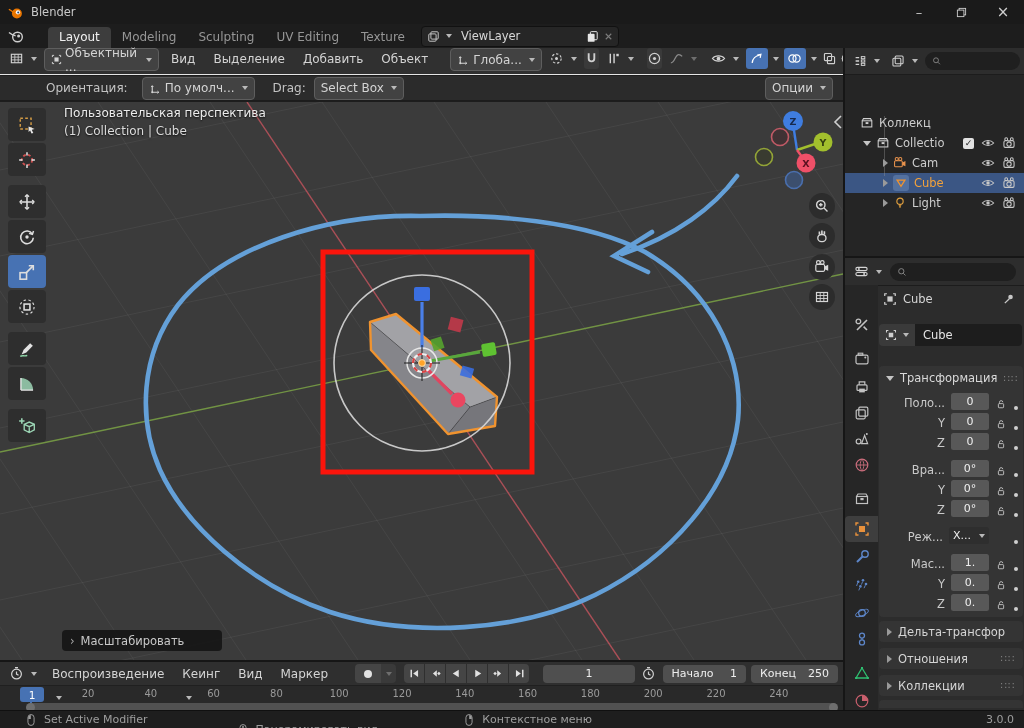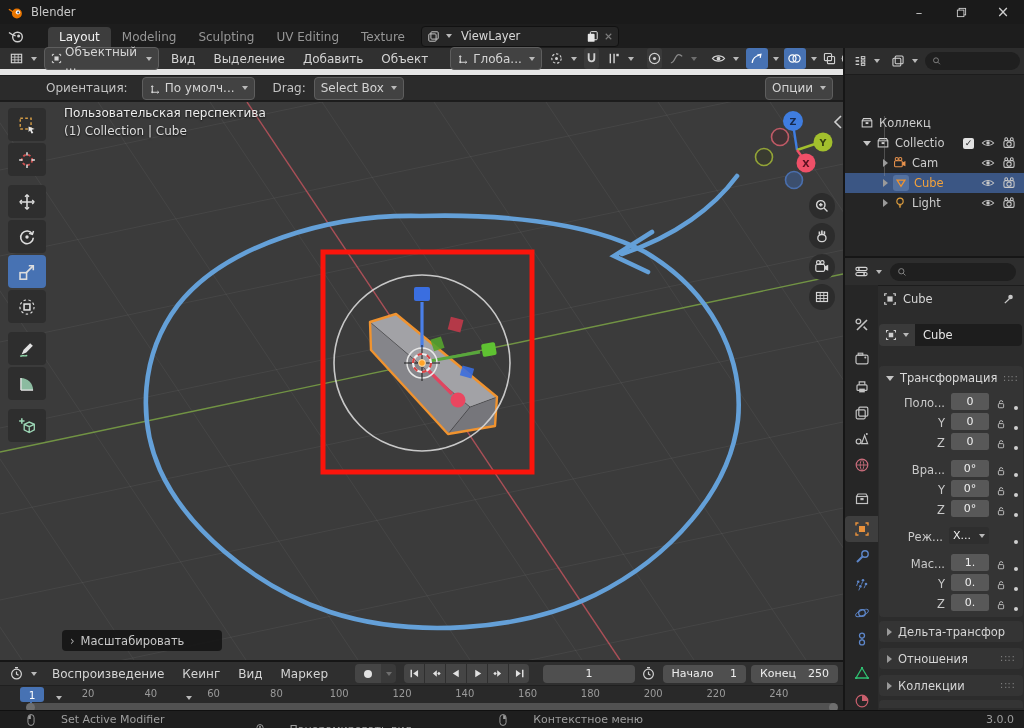--- a/index.html
+++ b/index.html
@@ -19,21 +19,21 @@
   .winbtn{width:42px;height:24px;display:flex;align-items:center;justify-content:center;color:#cfcfcf;font-size:13px;}
   
   .topbar{position:absolute;left:0;top:24px;width:1024px;height:24px;background:#1d1d1d;border-bottom:1px solid #101010;display:flex;align-items:center;}
   .menu-item{padding:0 9px;height:22px;line-height:22px;color:#d4d4d4;font-size:12px;border-radius:4px;}
   .ws-tab{padding:0 11px;height:21px;line-height:21px;color:#969696;font-size:12px;border-radius:4px 4px 0 0;margin-top:3px;}
   .ws-tab.active{background:#3d3d3d;color:#f0f0f0;}
   .idwidget{height:19px;background:#262626;border:1px solid #111;border-radius:4px;display:flex;align-items:center;color:#d8d8d8;}
   .idwidget .sect{display:flex;align-items:center;padding:0 5px;height:100%;}
   .idwidget .name{flex:1;font-size:11.5px;padding-left:4px;}
   
-  .vp-header{position:absolute;left:0;top:48px;width:843px;height:27px;background:#303030;display:flex;align-items:center;gap:3px;padding:0 5px;box-sizing:border-box;border-bottom:6px solid #e5e5e5;}
+  .vp-header{position:absolute;left:0;top:48px;width:843px;height:27px;background:#303030;display:flex;align-items:flex-start;gap:3px;padding:0 5px;box-sizing:border-box;border-bottom:1px solid #e5e5e5;}
   .tool-settings{position:absolute;left:0;top:76px;width:843px;height:25px;background:#2b2b2b;display:flex;align-items:center;border-bottom:1px solid #1c1c1c;box-sizing:border-box;}
   .hbtn{height:21px;display:flex;align-items:center;padding:0 4px;border-radius:4px;color:#d4d4d4;gap:3px;}
   .hbtn.bord{background:#424242;border:1px solid #5e5e5e;padding:0 6px;}
   .ibx{width:22px;height:21px;display:flex;align-items:center;justify-content:center;border-radius:3px;color:#cfcfcf;}
   .ibx.blue{background:#4772b3;color:#fff;}
   .chevbx{width:13px;height:21px;display:flex;align-items:center;justify-content:center;}
   .lbl{color:#c3c3c3;font-size:12px;}
   .searchpill{height:18px;background:#1f1f1f;border-radius:9px;display:flex;align-items:center;padding:0 7px;gap:4px;flex:1;color:#8e8e8e;}
   .searchpill input{background:transparent;border:none;outline:none;color:#ddd;font-size:11px;width:100%;font-family:"DejaVu Sans",sans-serif;}
   
@@ -90,21 +90,21 @@
   .tfield.range{justify-content:space-between;padding:0 9px;box-sizing:border-box;}
   .ruler{position:absolute;left:0;top:24px;width:843px;height:26px;overflow:hidden;}
   .rnum{position:absolute;top:2px;transform:translateX(-50%);color:#9a9a9a;font-size:10px;}
   .cfmarker{position:absolute;left:20px;top:1px;width:24px;height:15px;background:#4772b3;border-radius:3px;color:#fff;font-size:10.5px;display:flex;align-items:center;justify-content:center;}
   .playhead{position:absolute;left:30px;top:16px;width:2px;height:10px;background:#4772b3;}
   .tscroll{position:absolute;left:28px;top:17px;width:808px;height:8px;background:#515151;border-radius:4px;}
   .tscroll::before,.tscroll::after{content:"";position:absolute;top:-0.5px;width:9px;height:9px;border-radius:50%;background:#6e6e6e;}
   .tscroll::before{left:-2px;} .tscroll::after{right:-2px;}
   
   .statusbar{position:absolute;left:0;top:710px;width:1024px;height:18px;background:#1e1e1e;border-top:1px solid #101010;display:flex;align-items:center;color:#9e9e9e;font-size:11px;box-sizing:border-box;}
-  .sitem{display:flex;align-items:center;gap:23px;}
+  .sitem{display:flex;align-items:center;gap:6px;}
   .vsep{position:absolute;left:843px;top:48px;width:2px;height:662px;background:#161616;}
   .hsep{position:absolute;left:845px;top:256px;width:179px;height:2px;background:#161616;}
   .disc::before{content:"›";color:#a8a8a8;}
 </style>
 </head>
 <body>
 
 <svg width="0" height="0" style="position:absolute">
   <defs>
     <symbol id="i-chev" viewBox="0 0 16 16">

